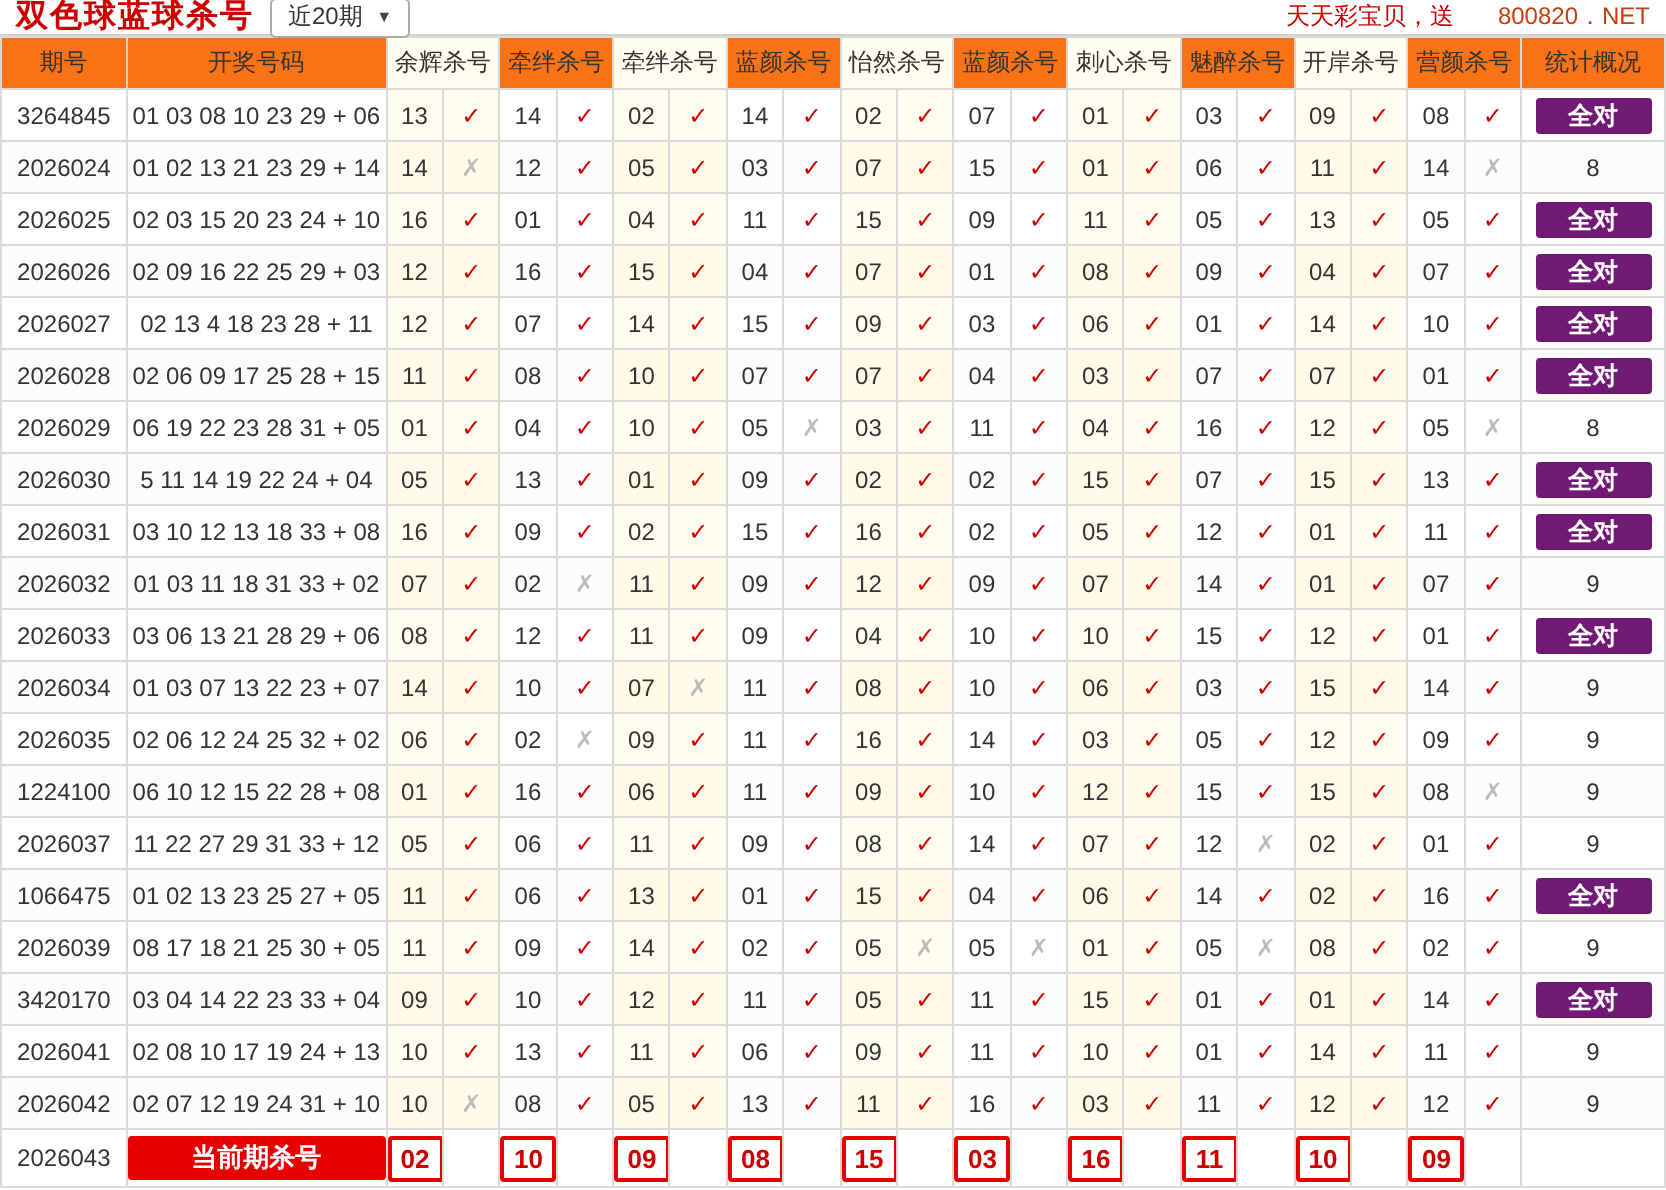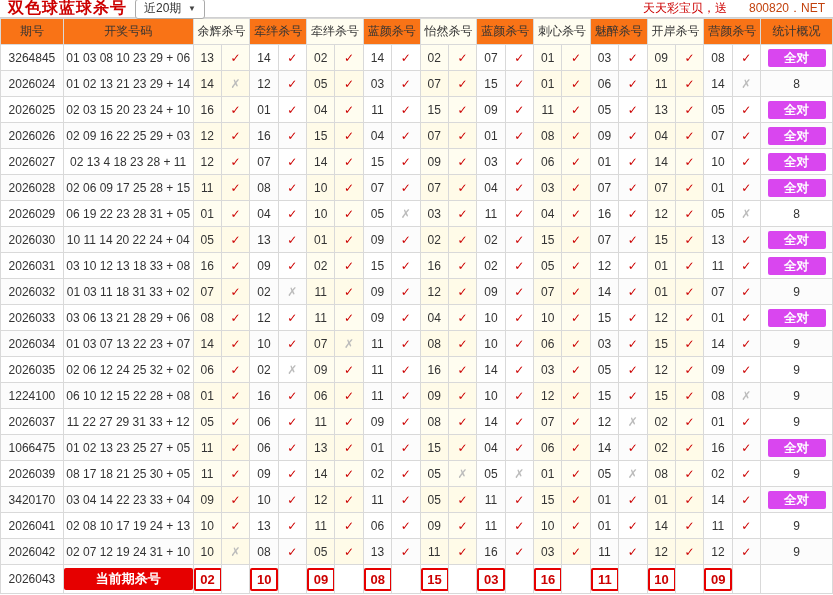--- a/index.html
+++ b/index.html
@@ -101,21 +101,21 @@
   .cross{color:#bbbbbb;font-weight:bold;}
 
   
   .shade{background:#fffdf0;}
 
   tr.alt td{background:#fcfcfc;}
   tr.alt td.shade{background:#fffbe8;}
 
   
   .stat-full{
-    background:#d946ef;
+    background:#701a75;
     color:#ffffff;
     font-weight:bold;
     font-size:12.5px;
     display:block;
     width:58px;
     margin:0 auto;
     line-height:18px;
     border-radius:2px;
   }
   .stat-num{color:#333;font-size:12px;}
@@ -381,21 +381,21 @@
           <td class="num">16</td>
           <td class="mark"><span class="tick">✓</span></td>
           <td class="num shade">12</td>
           <td class="mark shade"><span class="tick">✓</span></td>
           <td class="num">05</td>
           <td class="mark"><span class="cross">✗</span></td>
           <td><span class="stat-num">8</span></td>
         </tr>
         <tr class="alt">
           <td class="period">2026030</td>
-          <td class="code">10 11 14 20 22 24 + 04</td>
+          <td class="code">5 11 14 19 22 24 + 04</td>
           <td class="num shade">05</td>
           <td class="mark shade"><span class="tick">✓</span></td>
           <td class="num">13</td>
           <td class="mark"><span class="tick">✓</span></td>
           <td class="num shade">01</td>
           <td class="mark shade"><span class="tick">✓</span></td>
           <td class="num">09</td>
           <td class="mark"><span class="tick">✓</span></td>
           <td class="num shade">02</td>
           <td class="mark shade"><span class="tick">✓</span></td>

